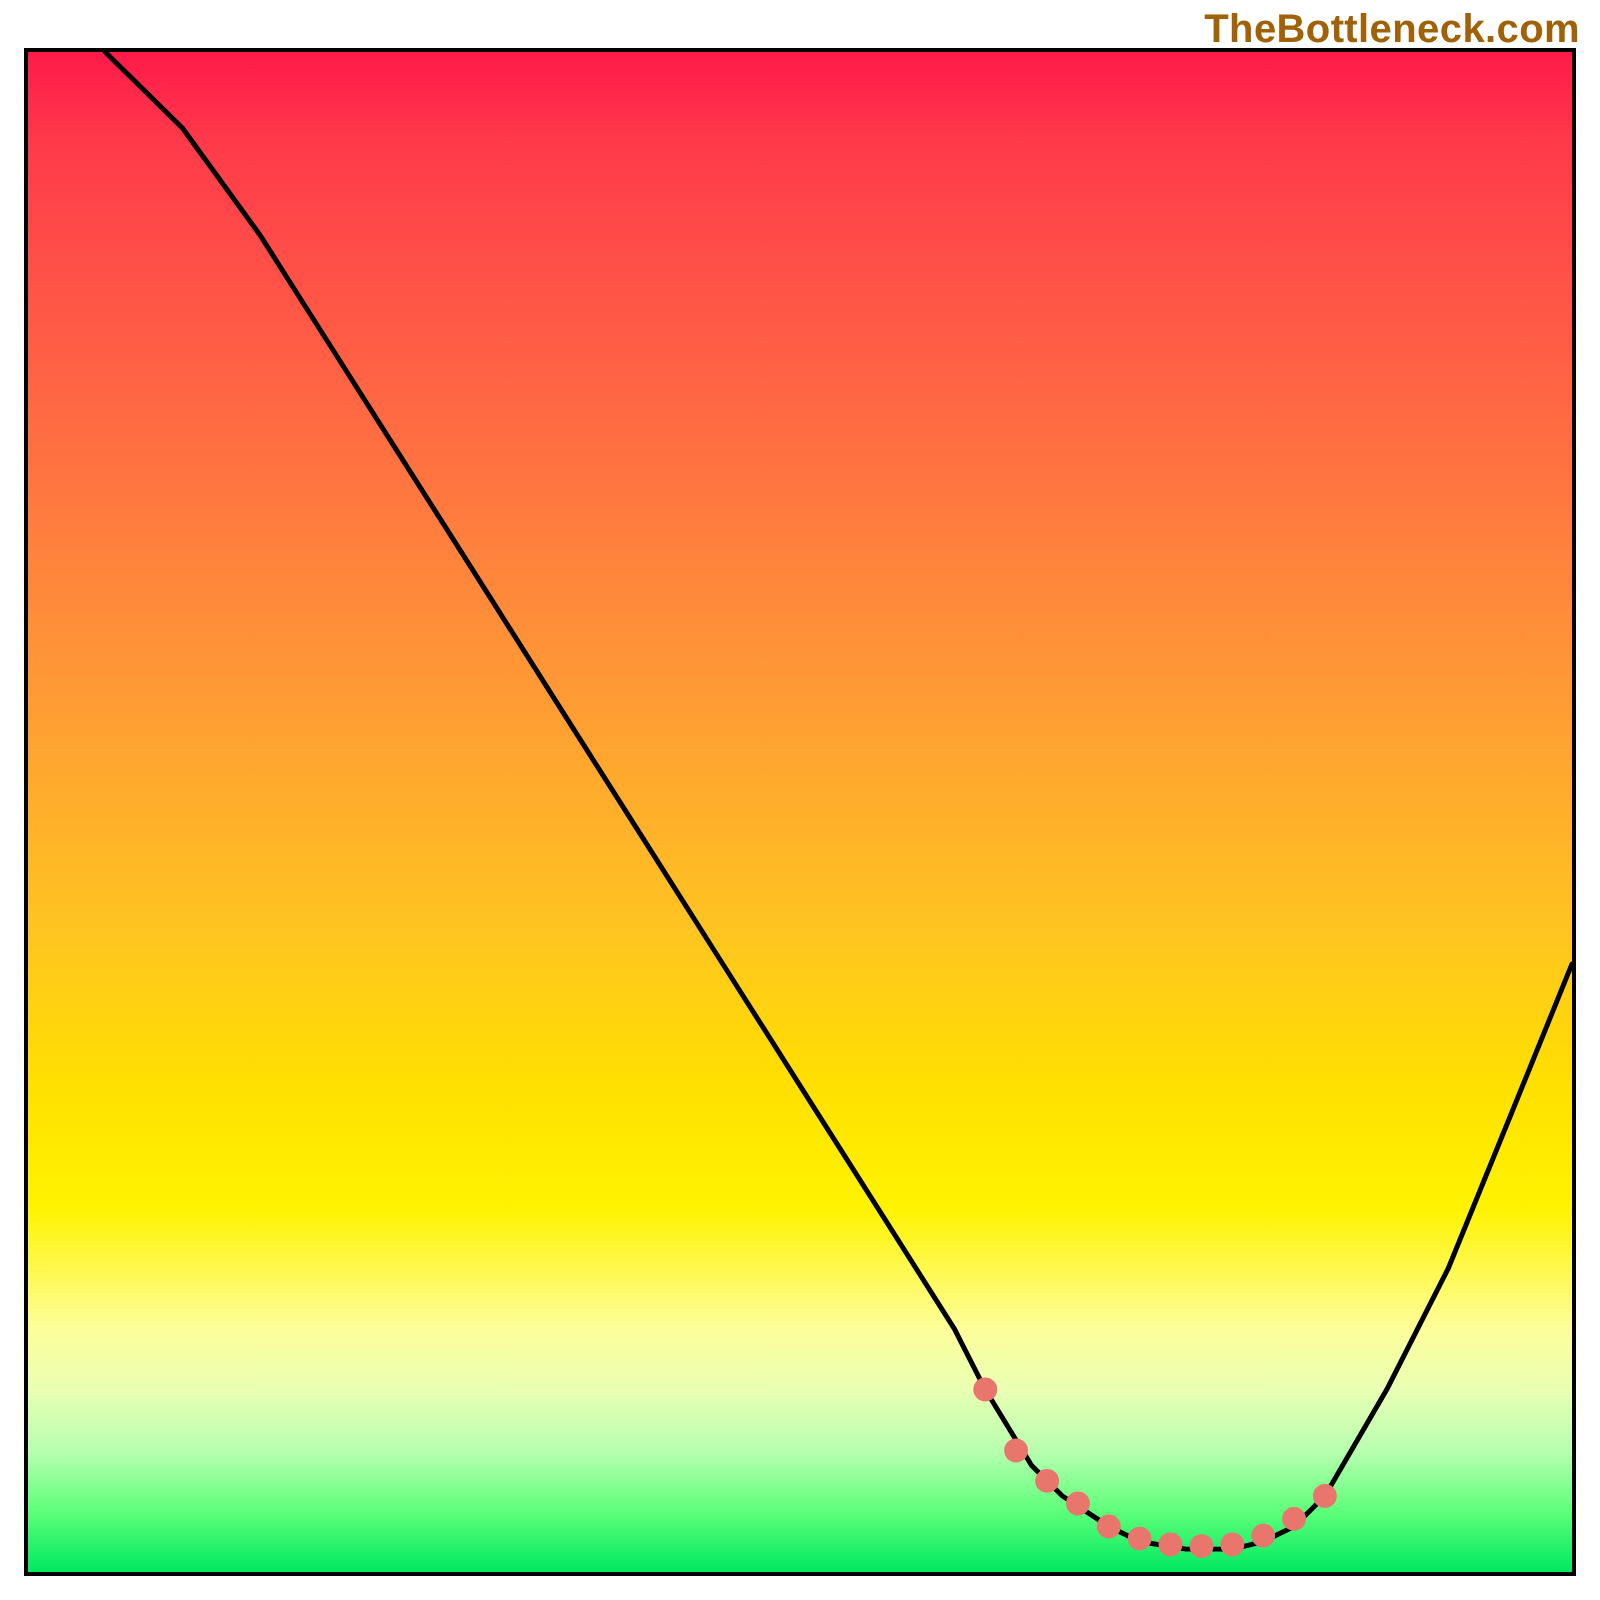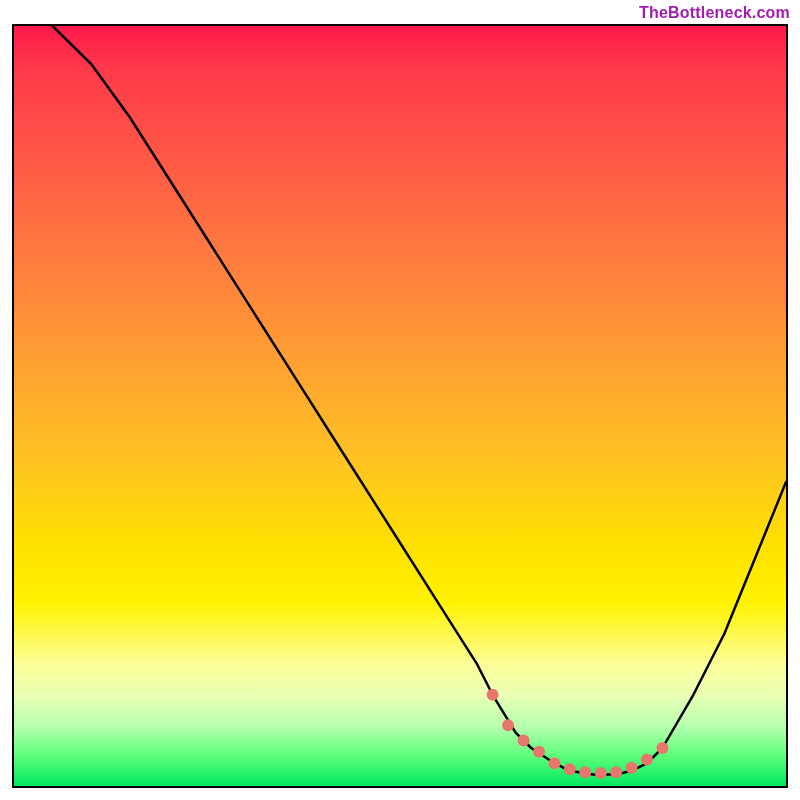--- a/index.html
+++ b/index.html
@@ -13,23 +13,23 @@
   }
   .chart-wrap {
     position: relative;
     width: 800px;
     height: 800px;
   }
   .watermark {
     position: absolute;
     top: 4px;
     right: 10px;
-    font-size: 16px;
+    font-size: 20px;
     font-weight: 600;
-    color: #a21caf;
+    color: #a16207;
     letter-spacing: 0.2px;
     z-index: 10;
   }
   .plot-border {
     position: absolute;
     left: 12px;
     top: 24px;
     width: 776px;
     height: 764px;
     box-sizing: border-box;

